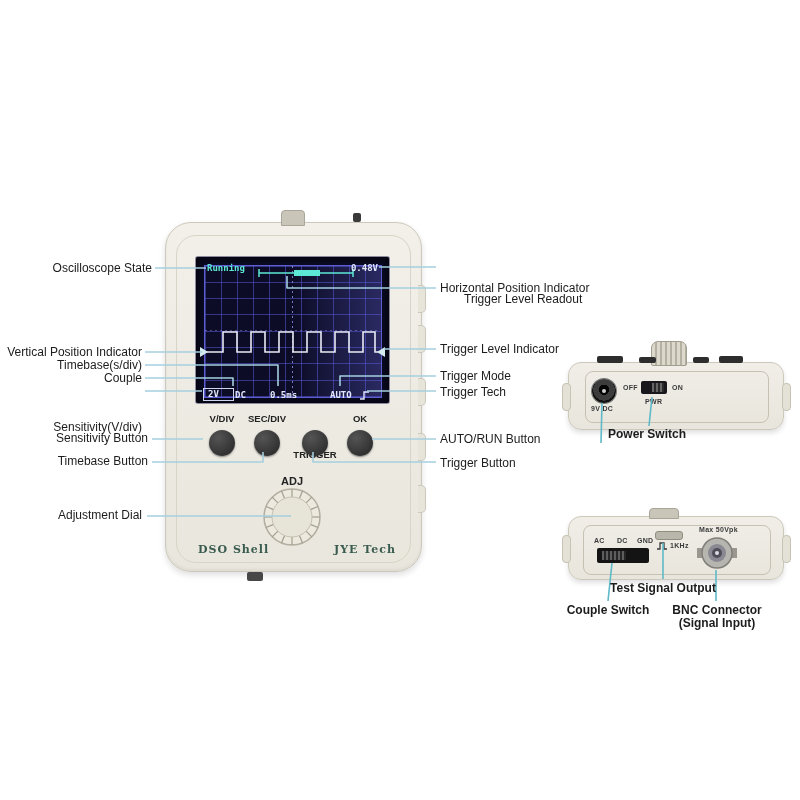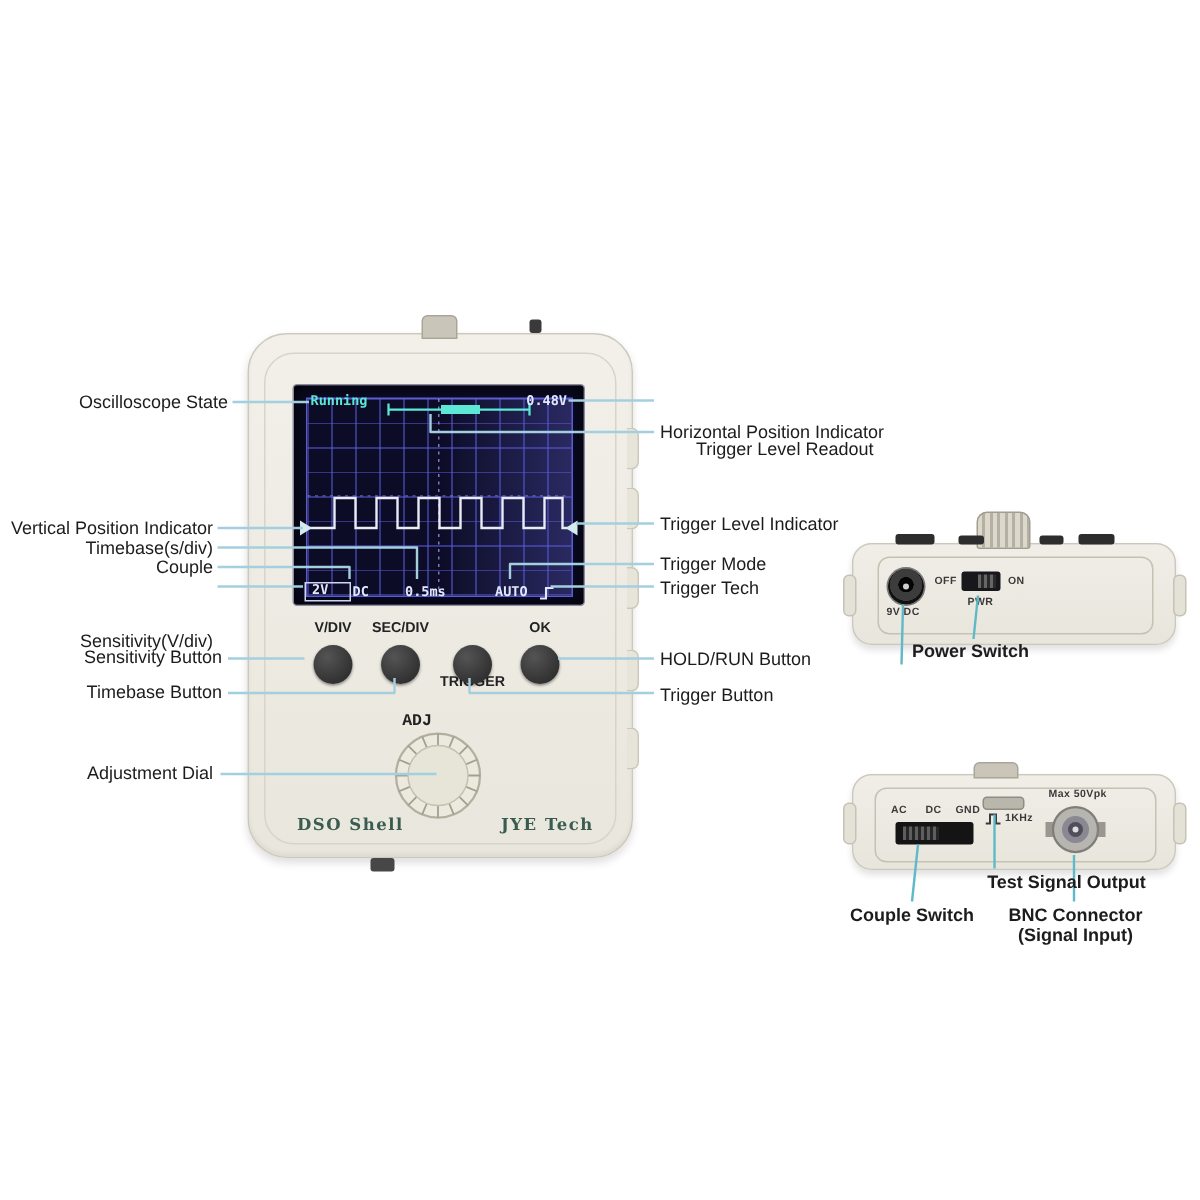--- a/index.html
+++ b/index.html
@@ -48,22 +48,22 @@
   .sb-md{left:134px;}
 
   
   .btn-lbl{position:absolute;font-size:9.5px;font-weight:bold;color:#222;transform:translateX(-50%);
            top:190px;white-space:nowrap;}
   .pbtn{position:absolute;width:26px;height:26px;border-radius:50%;top:207px;transform:translateX(-50%);
         background:radial-gradient(circle at 35% 30%, #545454, #242424);
         box-shadow:0 1px 2px rgba(0,0,0,.45);}
 
   
-  .adj-lbl{position:absolute;left:112px;top:252px;transform:translateX(-50%);
-           font-size:11px;font-weight:bold;color:#222;font-family:Liberation Mono, monospace;}
+  .adj-lbl{position:absolute;left:126px;top:252px;transform:translateX(-50%);
+           font-size:11px;font-weight:bold;color:#222;}
   .dial{position:absolute;left:94px;top:262px;z-index:2;}
   .brand{position:absolute;top:320px;font-family:"DejaVu Serif",serif;font-weight:bold;font-size:11px;
          color:#3a5c50;letter-spacing:1px;}
   .brand-l{left:32px;}
   .brand-r{left:168px;}
 
   
   .side{position:absolute;width:214px;background:linear-gradient(#f1eee8,#e8e5dc);
         border:1px solid #ccc8bb;border-radius:13px;z-index:1;
         box-shadow:0 3px 5px rgba(0,0,0,.12);}
@@ -256,24 +256,24 @@
   <span class="lbl ra" style="right:658px;top:385px;margin-top:36px;">Sensitivity(V/div)</span>
   <span class="lbl ra" style="right:652px;top:432px;">Sensitivity Button</span>
   <span class="lbl ra" style="right:652px;top:455px;">Timebase Button</span>
   <span class="lbl ra" style="right:658px;top:509px;">Adjustment Dial</span>
 
   <span class="lbl" style="left:464px;top:261px;margin-top:32px;">Trigger Level Readout</span>
   <span class="lbl" style="left:440px;top:282px;">Horizontal Position Indicator</span>
   <span class="lbl" style="left:440px;top:343px;">Trigger Level Indicator</span>
   <span class="lbl" style="left:440px;top:370px;">Trigger Mode</span>
   <span class="lbl" style="left:440px;top:386px;">Trigger Tech</span>
-  <span class="lbl" style="left:440px;top:433px;">HOLD/RUN Button</span>
+  <span class="lbl" style="left:440px;top:433px;">AUTO/RUN Button</span>
   <span class="lbl" style="left:440px;top:457px;">Trigger Button</span>
 
   <span class="slbl" style="left:647px;top:428px;">Power Switch</span>
-  <span class="slbl" style="left:663px;top:582px;margin-left:48px;">Test Signal Output</span>
+  <span class="slbl" style="left:663px;top:582px;">Test Signal Output</span>
   <span class="slbl" style="left:608px;top:604px;">Couple Switch</span>
   <span class="slbl" style="left:717px;top:604px;">
     <span style="display:block;">BNC Connector</span>
     <span style="display:block;">(Signal Input)</span>
   </span>
 
 </div>
 
 </body></html>

